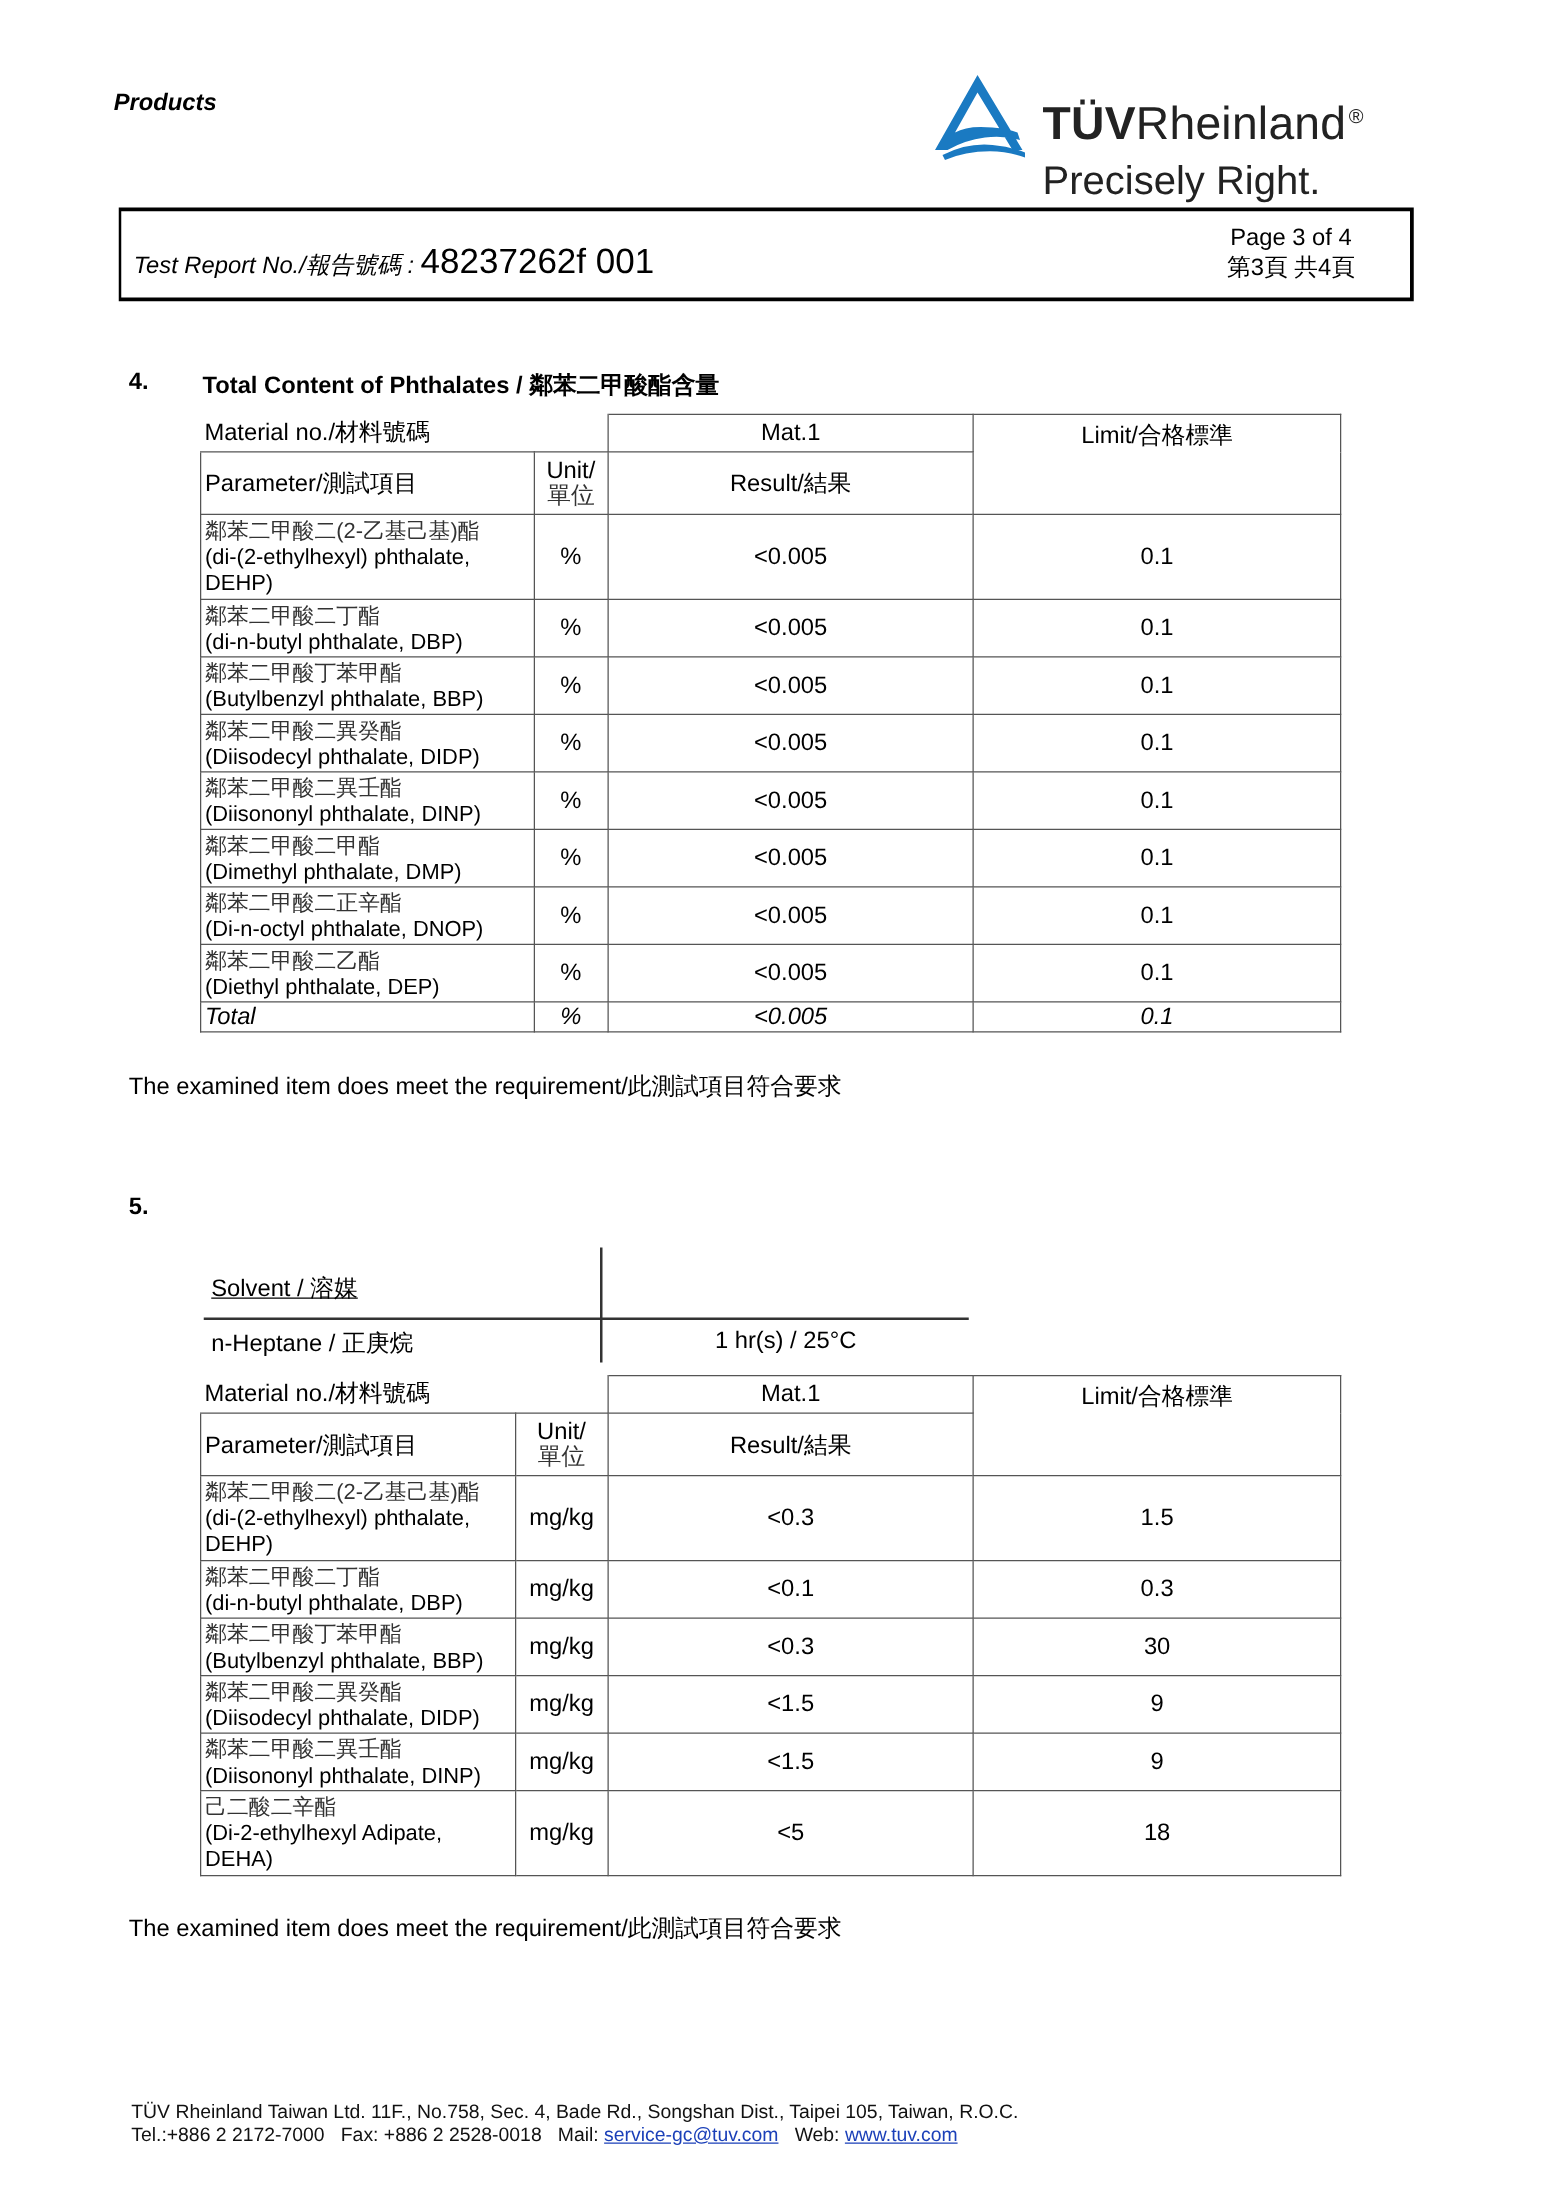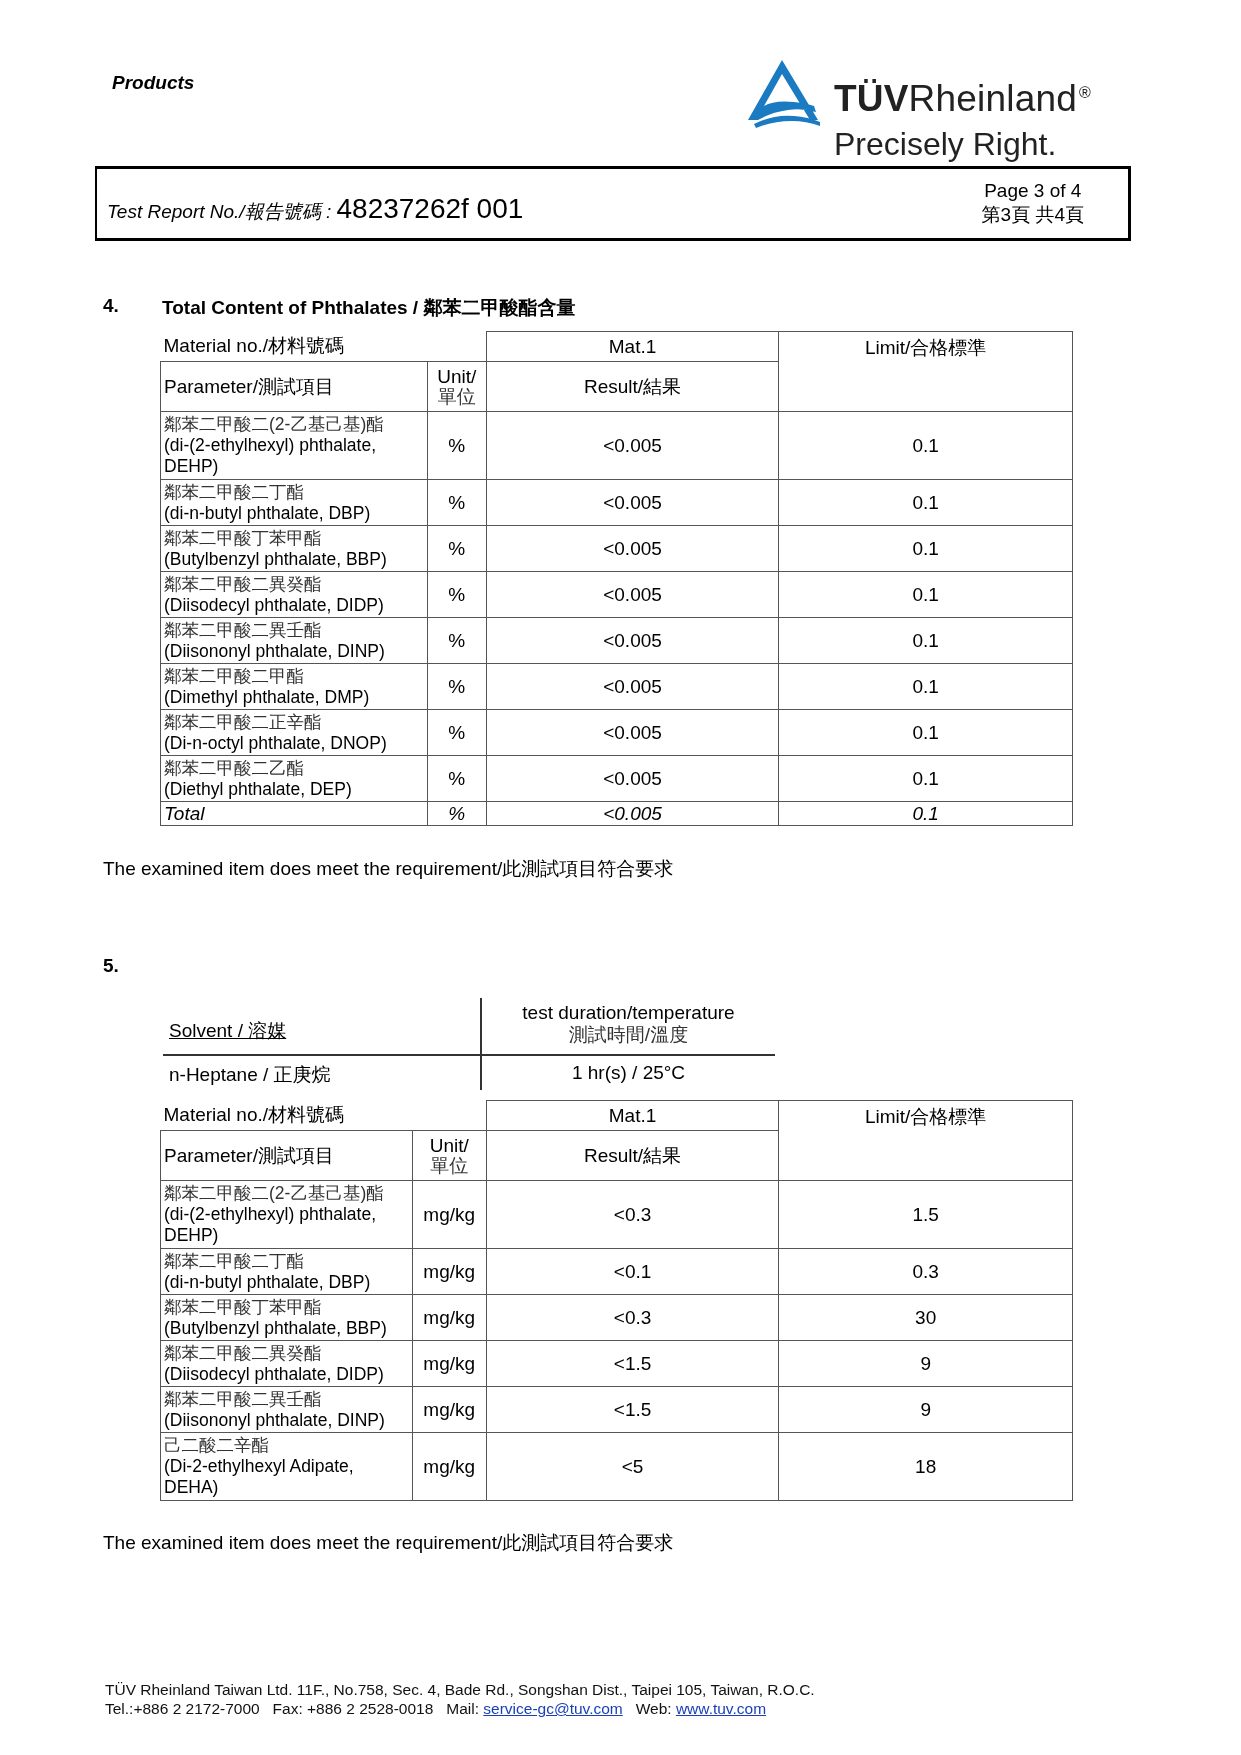--- a/index.html
+++ b/index.html
@@ -1,21 +1,21 @@
 <!DOCTYPE html>
 <html><head>
 <meta charset="utf-8">
 <style>
   html, body { margin: 0; padding: 0; background: #ffffff; }
   body {
     width: 1241px; height: 1755px; position: relative; overflow: hidden;
     font-family: "Liberation Sans", "DejaVu Sans", sans-serif; color: #000;
   }
   .abs { position: absolute; }
-  .products { left: 112px; top: 72px; font-size: 19px; font-weight: bold; font-style: italic; }
+  .products { left: 91px; top: 72px; font-size: 19px; font-weight: bold; font-style: italic; }
   .logo { left: 744px; top: 58px; width: 380px; height: 100px; }
   .logo svg { position: absolute; left: 0; top: 0; }
   .logo-brand { position: absolute; left: 90px; top: 20px; font-size: 37px; color: #222; letter-spacing: 0.2px; }
   .logo-brand b { font-weight: bold; }
   .logo-reg { font-size: 16px; vertical-align: super; margin-left: 2px; }
   .logo-tag { position: absolute; left: 90px; top: 68px; font-size: 32px; color: #222; }
 
   .report-box {
     left: 95px; top: 166px; width: 1036px; height: 75px;
     border-top: 3px solid #000; border-bottom: 3px solid #000;
@@ -178,24 +178,20 @@
 </table>
 
 <div class="abs note" id="note4" style="left:103px; top:856px;">The examined item does meet the requirement/此測試項目符合要求</div>
 
 <div class="abs sec-title" style="left:103px; top:955px; width:900px; height:24px;">
   <span class="sec-num">5.</span>
 </div>
 
 <div class="solvent">
   <div style="position:absolute; left:6px; top:20px;text-decoration:underline;">Solvent / 溶媒</div>
-  <div style="position:absolute; left:319px; width:293px; top:4px; text-align:center; line-height:22px;">
-    <div>test duration/temperature</div>
-    <div class="zh">測試時間/溫度</div>
-  </div>
   <div class="vline"></div>
   <div class="hline"></div>
   <div style="position:absolute; left:6px; top:64px;">n-Heptane / 正庚烷</div>
   <div style="position:absolute; left:319px; width:293px; top:64px; text-align:center;">1 hr(s) / 25°C</div>
 </div>
 
 <table class="res" id="t5" style="left:160px; top:1100px; width:913px;">
   <colgroup>
       <col style="width:252px">
       <col style="width:74px">

